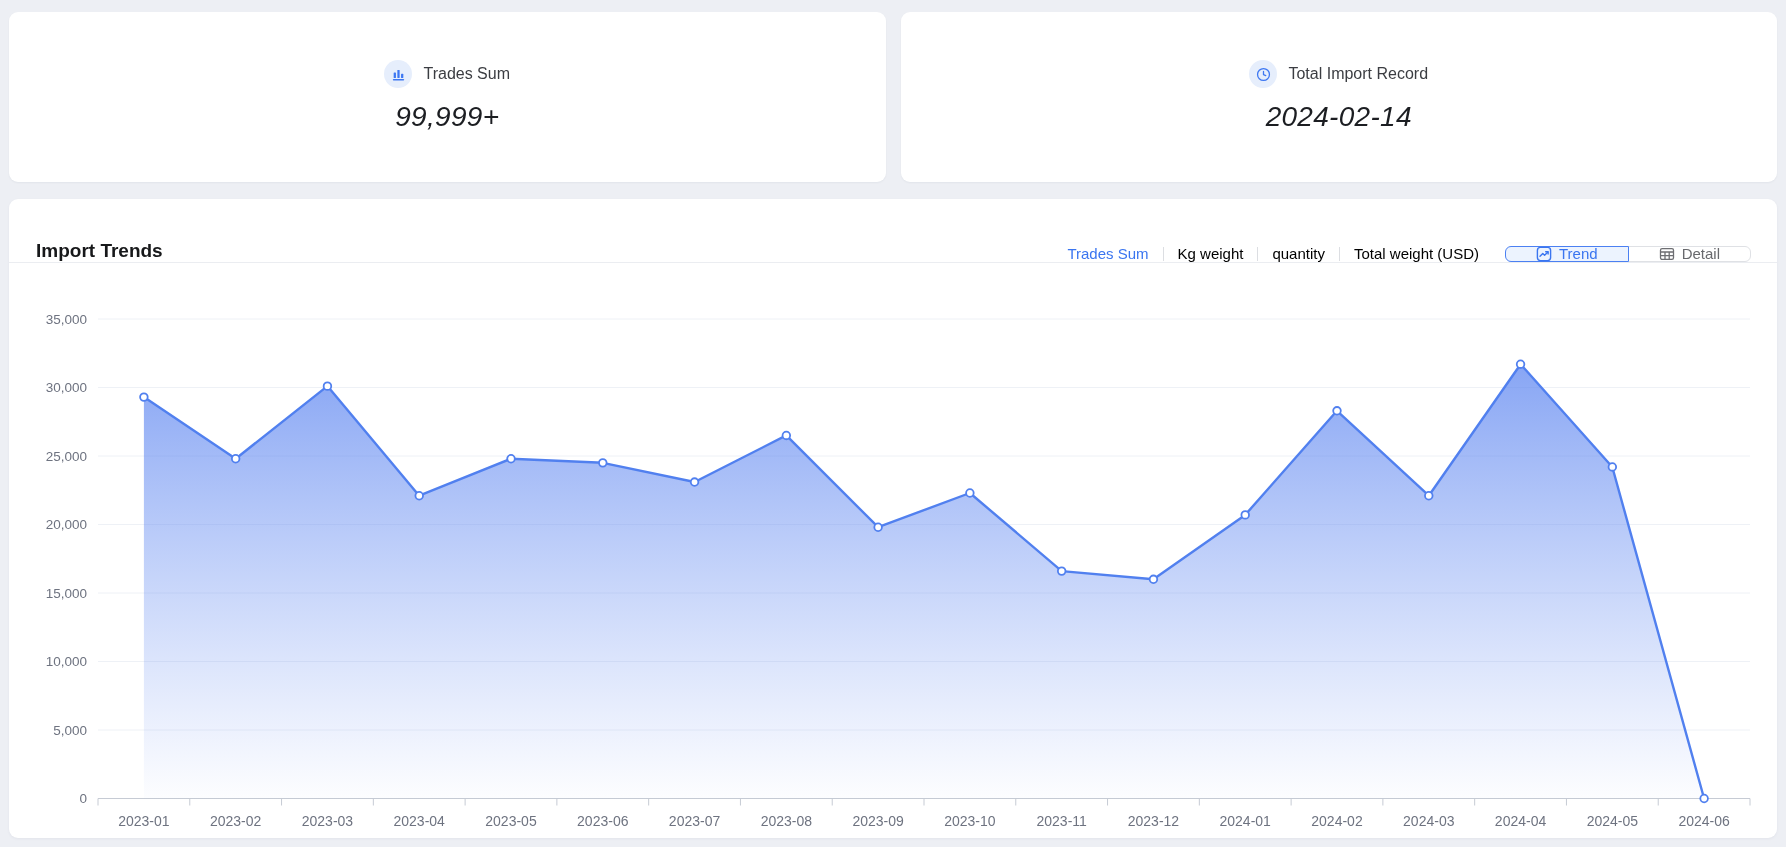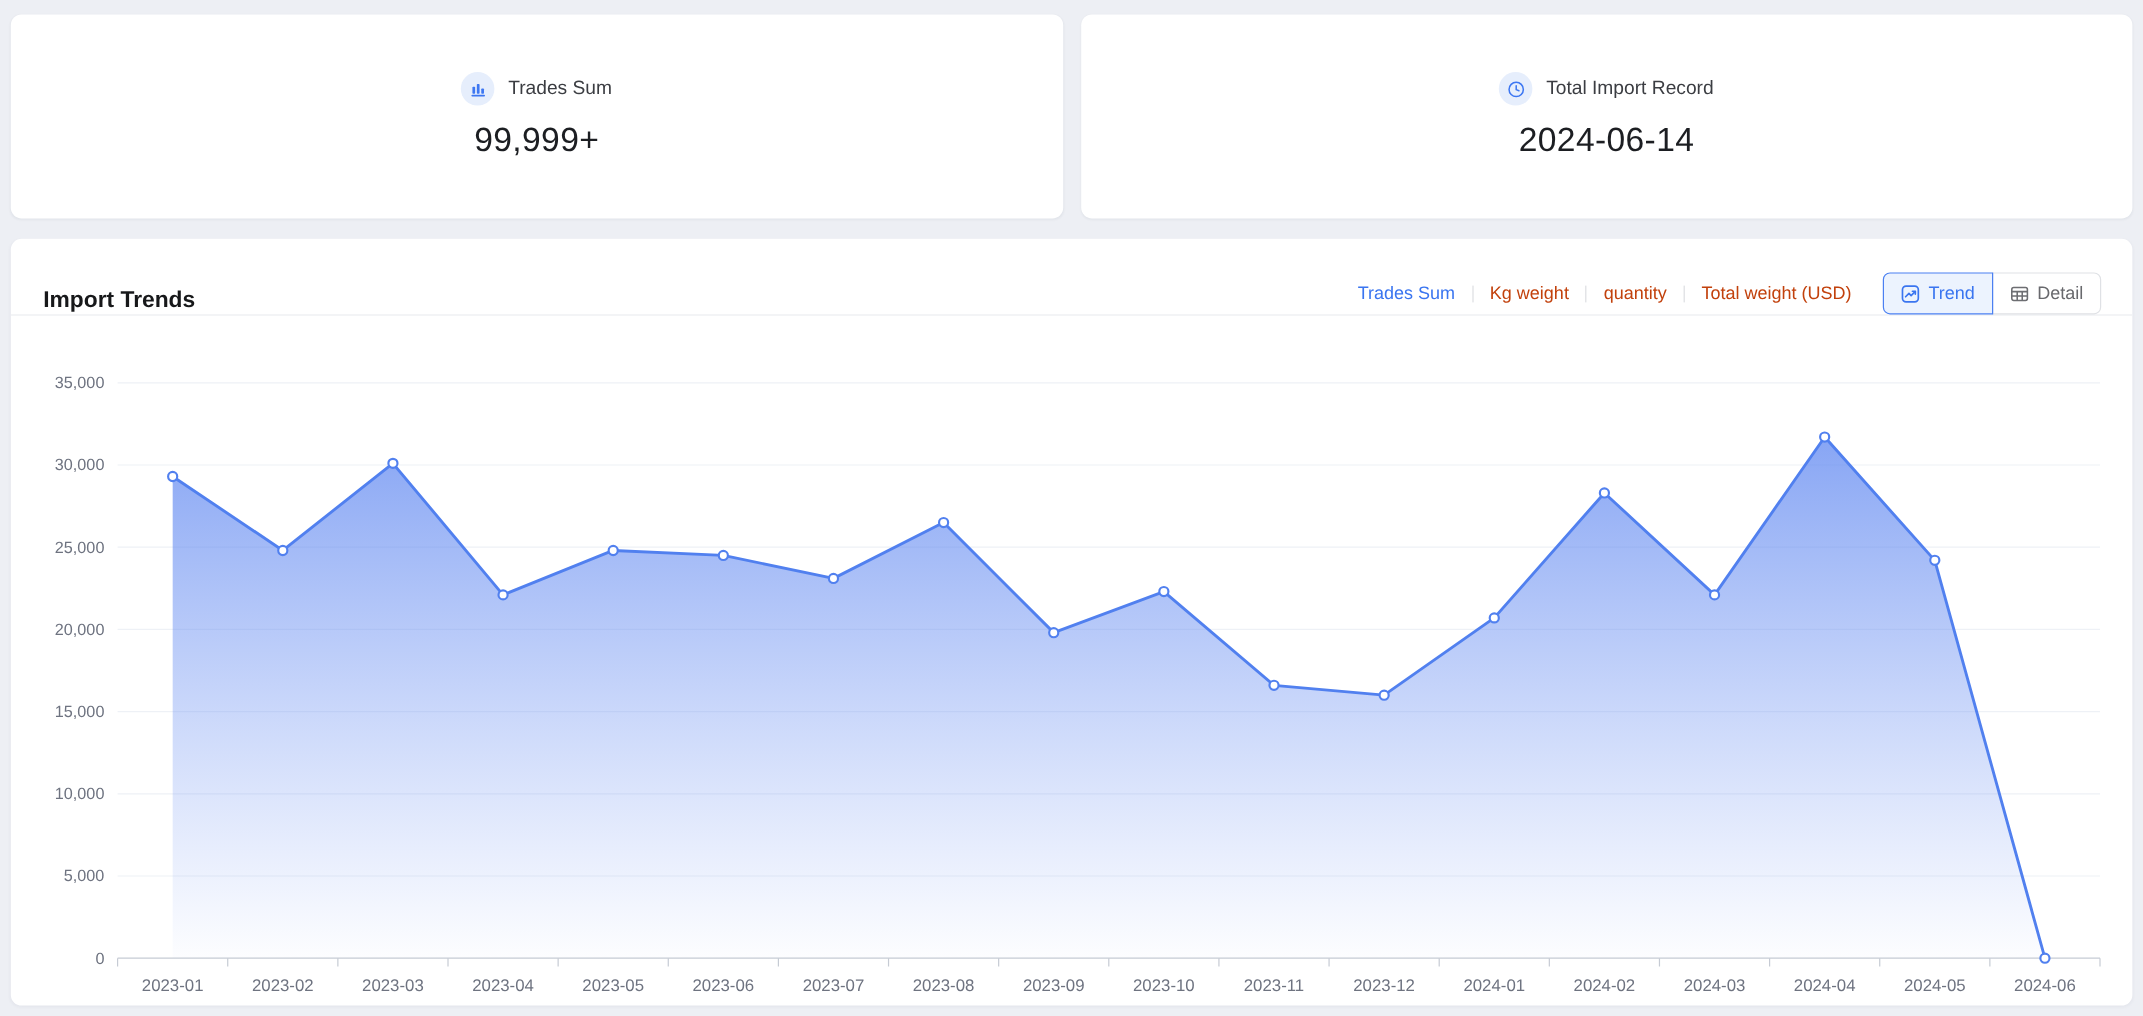--- a/index.html
+++ b/index.html
@@ -25,41 +25,41 @@
     position:relative; z-index:2;
   }
   .stat-head { display:flex; align-items:center; gap:11px; height:28px; }
   .icon-circle {
     width:28px; height:28px; border-radius:50%;
     display:flex; align-items:center; justify-content:center; flex:none;
   }
   .icon-circle.blue   { background:#e6eefc; }
   .icon-circle.orange { background:#fcf0dc; }
   .stat-label { font-size:16px; color:#3b3d42; }
-  .stat-value { margin-top:13px; font-size:28px; font-weight:500; color:#1c1e22; letter-spacing:0.3px; }
+  .stat-value { margin-top:13px; font-size:28px; font-weight:500; color:#1c1e22; letter-spacing:0.3px;font-style:italic; }
 
   
   .panel {
     margin:17px 9px 9px 9px; height:639px; background:#ffffff; border-radius:9px;
     box-shadow:0 1px 3px rgba(35,45,70,0.05); overflow:hidden;
   }
   .panel-header {
     height:64px; display:flex; align-items:flex-end;
     padding:0 26px 0 27px; border-bottom:1px solid #ebedf1;
   }
   .panel-title { font-size:19px; font-weight:700; color:#17181a; margin:0; }
   .header-right { margin-left:auto; display:flex; align-items:center; }
   .metric-tabs { display:flex; align-items:center; }
-  .metric-tab { font-size:15px; color:#c2410c; cursor:pointer; white-space:nowrap; }
+  .metric-tab { font-size:15px; color:#000000; cursor:pointer; white-space:nowrap; }
   .metric-tab.active { color:#3a75f0; }
   .tab-sep { width:1px; height:14px; background:#dcdee2; margin:0 14px; }
 
   .view-toggle { display:flex; margin-left:26px; }
   .toggle-btn {
-    height:35px; padding:0 14px; display:flex; align-items:center; gap:7px;
+    height:16px; padding:0 30px; display:flex; align-items:center; gap:7px;
     background:#ffffff; border:1px solid #dfe1e5; color:#68696d;
     font-size:15px; font-family:inherit; cursor:pointer;
   }
   .toggle-btn:first-child { border-radius:6px 0 0 6px; }
   .toggle-btn:last-child  { border-radius:0 6px 6px 0; margin-left:-1px; }
   .toggle-btn.active {
     background:#ecf3fe; border-color:#4b80f2; color:#3a75f0;
     position:relative; z-index:1;
   }
   .btn-icon { display:flex; align-items:center; }
@@ -96,21 +96,21 @@
     <section class="card">
       <div class="stat-head">
         <span class="icon-circle blue">
           <svg width="17" height="17" viewBox="0 0 24 24" fill="none" stroke="#3d77f2" stroke-width="1.8" stroke-linecap="round" stroke-linejoin="round">
             <circle cx="12" cy="12" r="8.4"></circle>
             <path d="M12 7.6 V12.3 L15.2 13.6"></path>
           </svg>
         </span>
         <span class="stat-label">Total Import Record</span>
       </div>
-      <div class="stat-value">2024-06-14</div>
+      <div class="stat-value">2024-02-14</div>
     </section>
   </div>
 
   <section class="panel">
     <header class="panel-header">
       <h2 class="panel-title">Import Trends</h2>
       <div class="header-right">
         <nav class="metric-tabs">
           <span class="metric-tab active">Trades Sum</span>
           <span class="tab-sep"></span>

